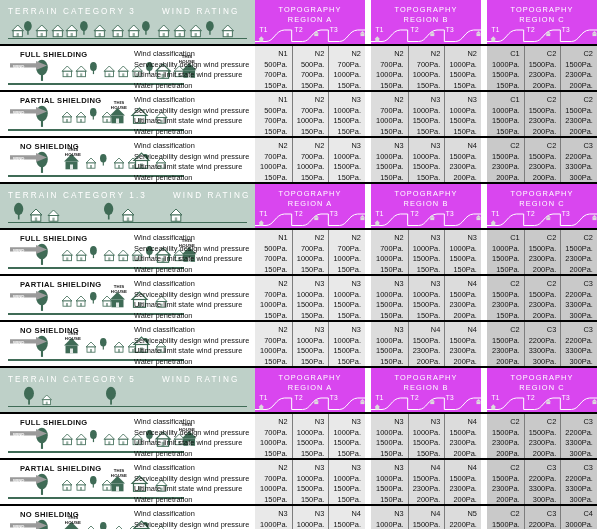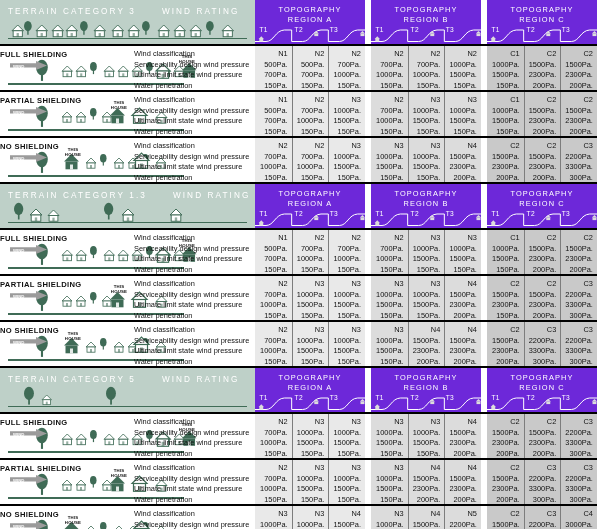--- a/index.html
+++ b/index.html
@@ -28,38 +28,38 @@
     white-space:nowrap;margin-left:26px;
   }
   .band-scene{position:absolute;left:8px;right:4px;bottom:3px;height:24px;}
   .band-ground{
     position:absolute;left:0;right:4px;bottom:2px;height:1.5px;background:#3f6b56;
   }
 
   
   .band-right{flex:1;display:flex;}
   .topo-group{
-    background:#6d28d9;position:relative;margin-left:0;
+    background:#d946ef;position:relative;margin-left:0;
   }
   .topo-gap{width:6px;background:#ffffff;}
   .topo-title{
     color:#fff;font-size:7.4px;letter-spacing:1.1px;text-align:center;
     padding-top:5px;line-height:9.5px;font-weight:400;
   }
   .topo-hills{position:relative;height:19px;margin-top:1px;}
   .topo-hills svg{position:absolute;left:0;top:0;}
   .topo-tlabels{position:absolute;left:0;top:0;width:100%;height:19px;}
   .tlab{position:absolute;color:#fff;font-size:6.6px;top:1px;letter-spacing:.3px;}
 
   
   .row{position:relative;display:flex;background:#fff;}
   .row-left{width:255px;position:relative;background:#fff;overflow:hidden;}
   .shield-title{
     font-size:7.6px;font-weight:bold;color:#111;letter-spacing:.35px;
-    padding:4px 0 0 0;
+    padding:4px 0 0 20px;
   }
   .row-scene{position:absolute;left:6px;bottom:2px;width:250px;height:34px;}
   .scene-ground{position:absolute;left:2px;width:176px;bottom:3px;height:1.6px;background:#3f6b56;}
   .wind-arrow{position:absolute;left:4px;top:4px;}
   .this-house{
     position:absolute;font-size:4.3px;font-weight:bold;color:#111;
     text-align:center;line-height:4.6px;letter-spacing:.2px;
   }
   .params{
     position:absolute;left:134px;top:3px;width:120px;

